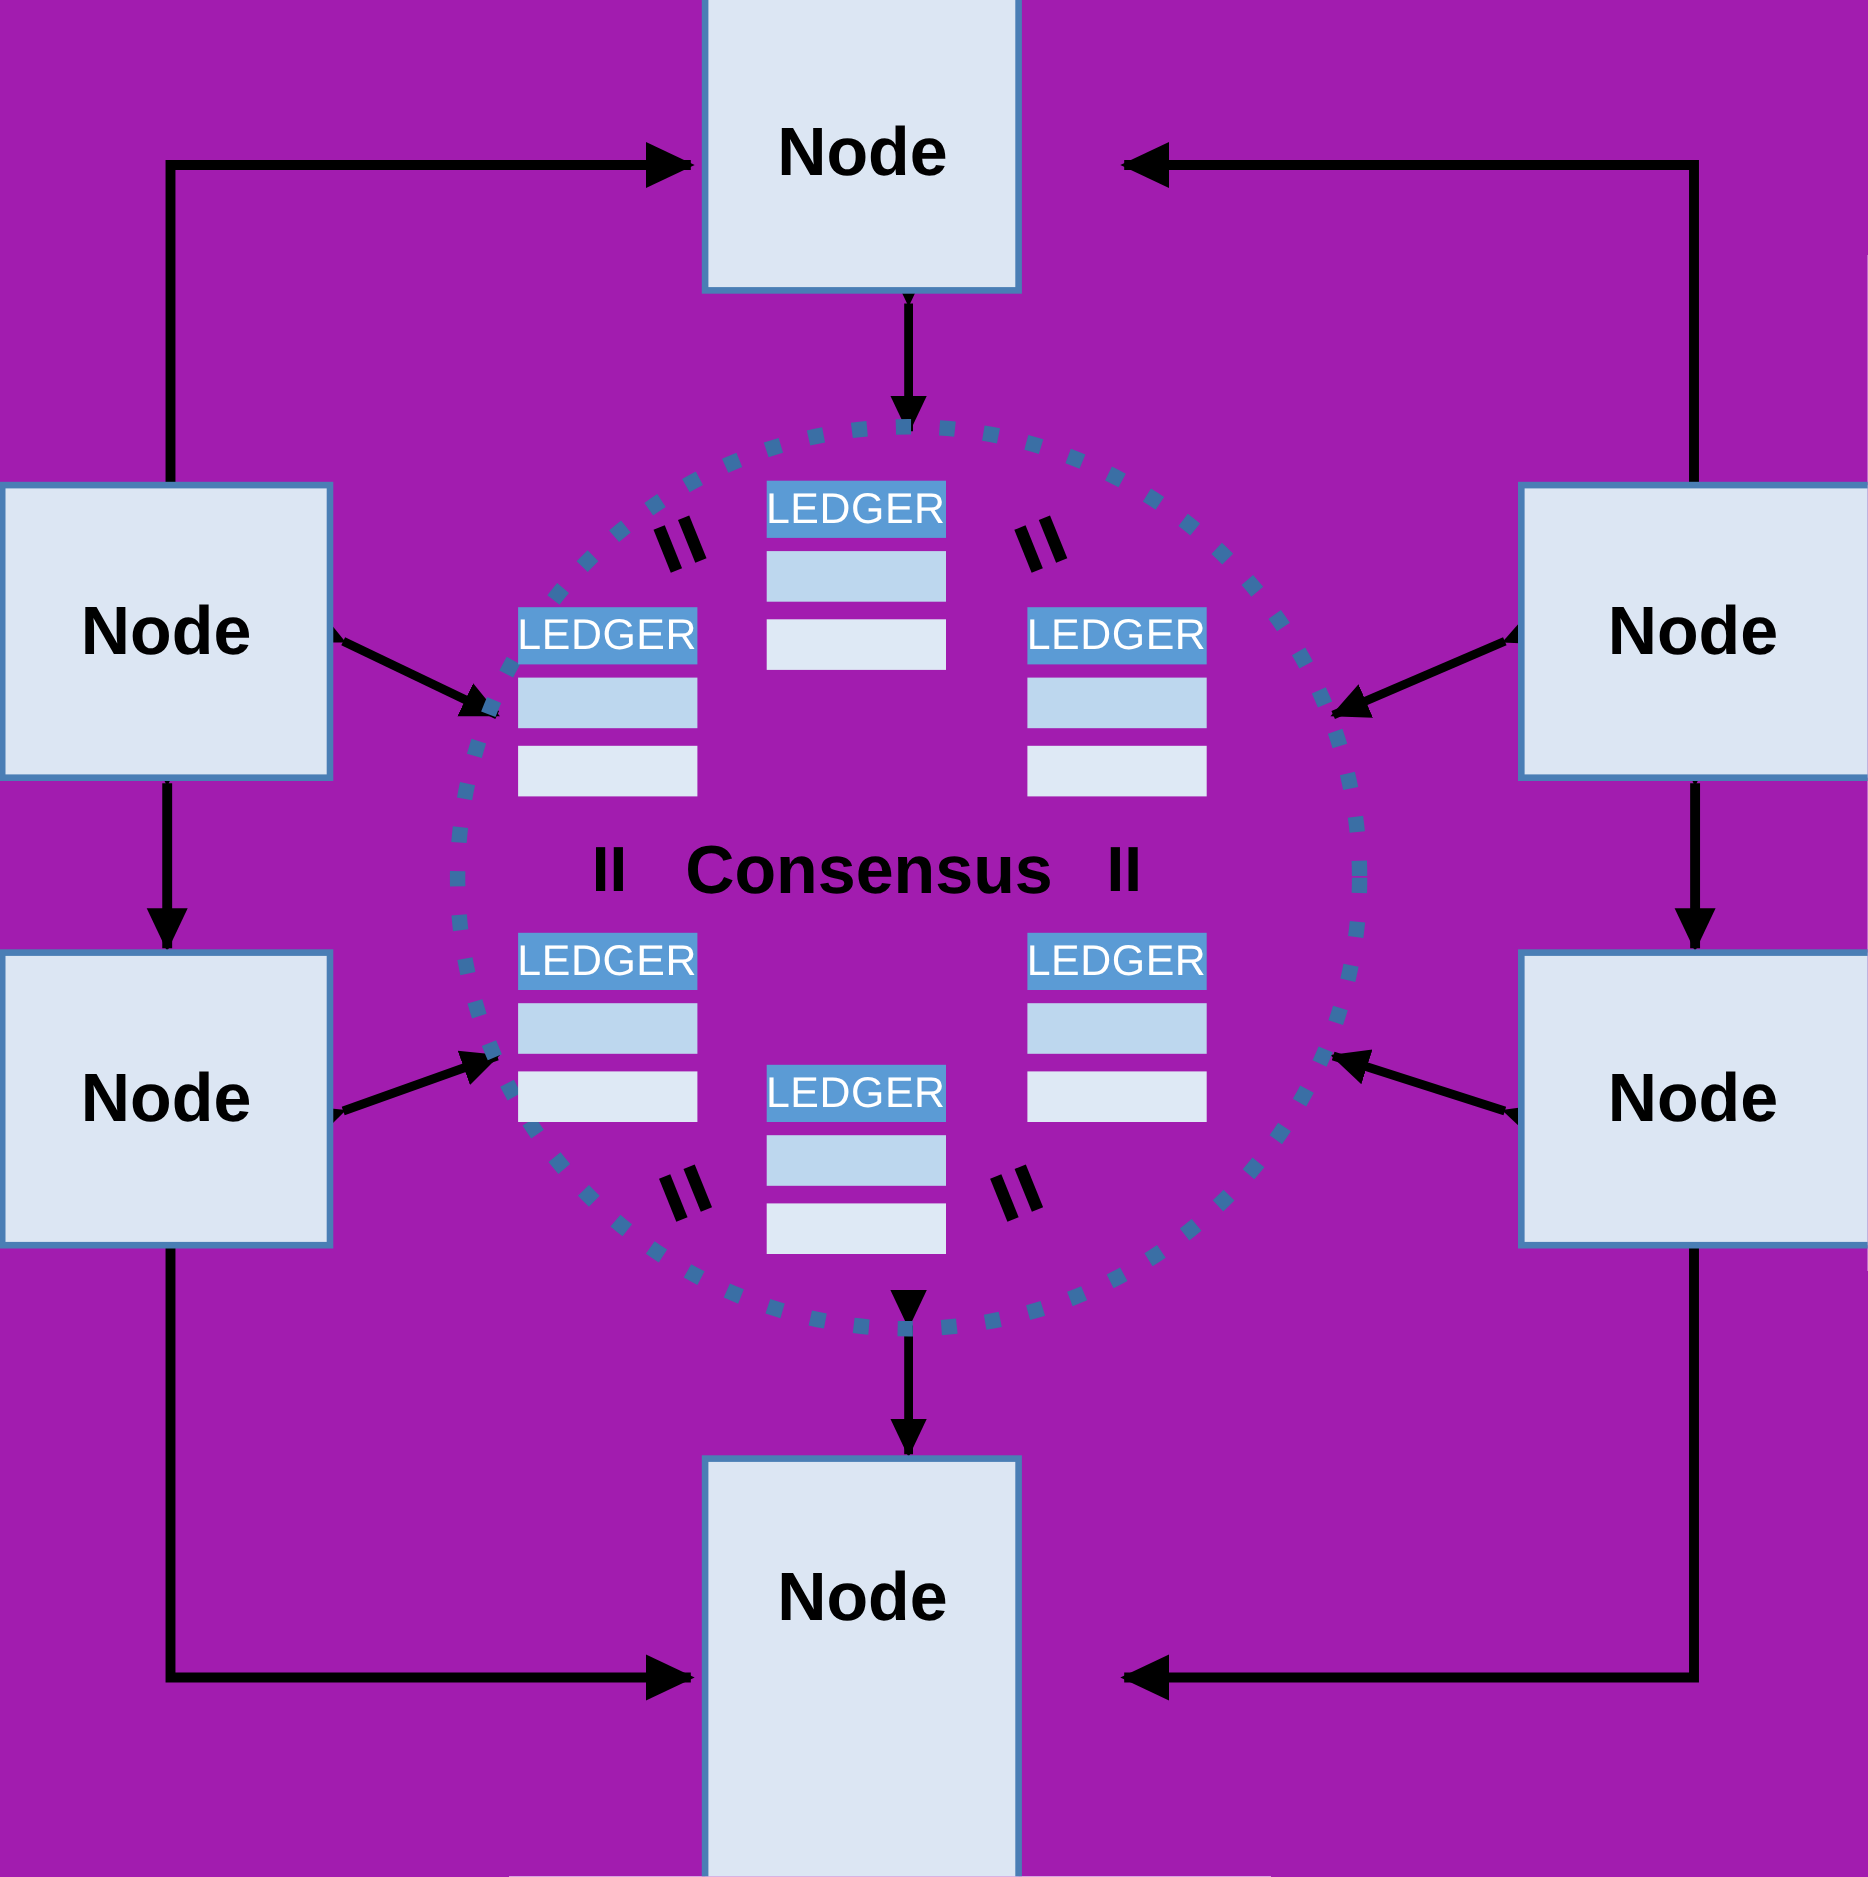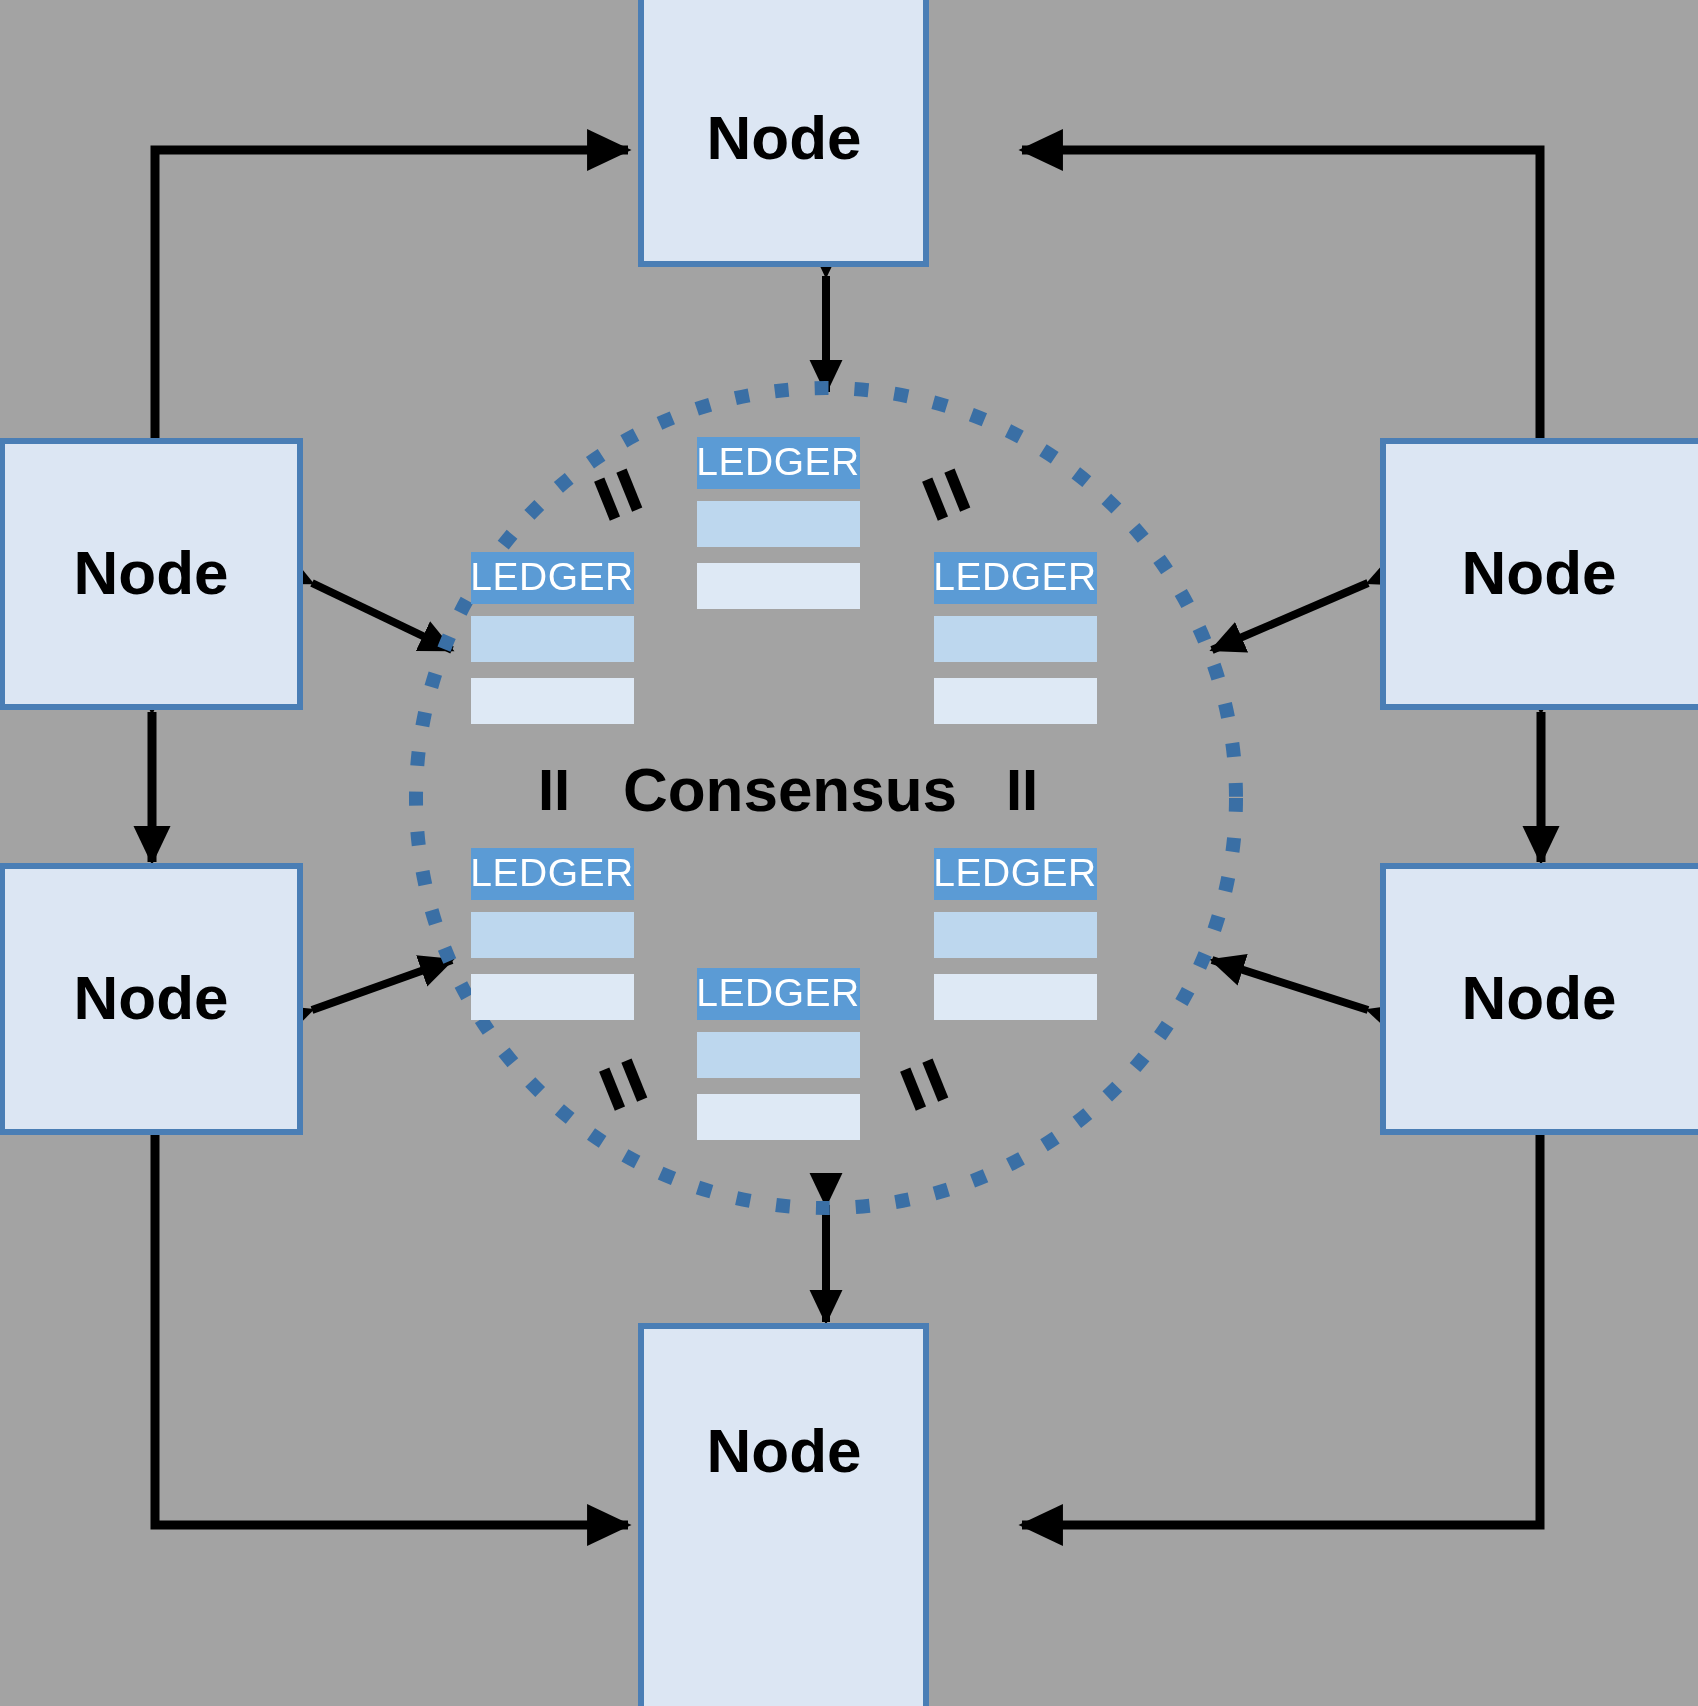--- a/index.html
+++ b/index.html
@@ -11,21 +11,21 @@
   body {
     width: 1698px;
     height: 1706px;
     font-family: "Liberation Sans", sans-serif;
     overflow: hidden;
   }
   #diagram-root {
     position: relative;
     width: 1698px;
     height: 1706px;
-    background: #a3a3a3;
+    background: #a21caf;
   }
   svg#diagram-svg {
     position: absolute;
     top: 0;
     left: 0;
     width: 1698px;
     height: 1706px;
     display: block;
   }
   .node-label {

